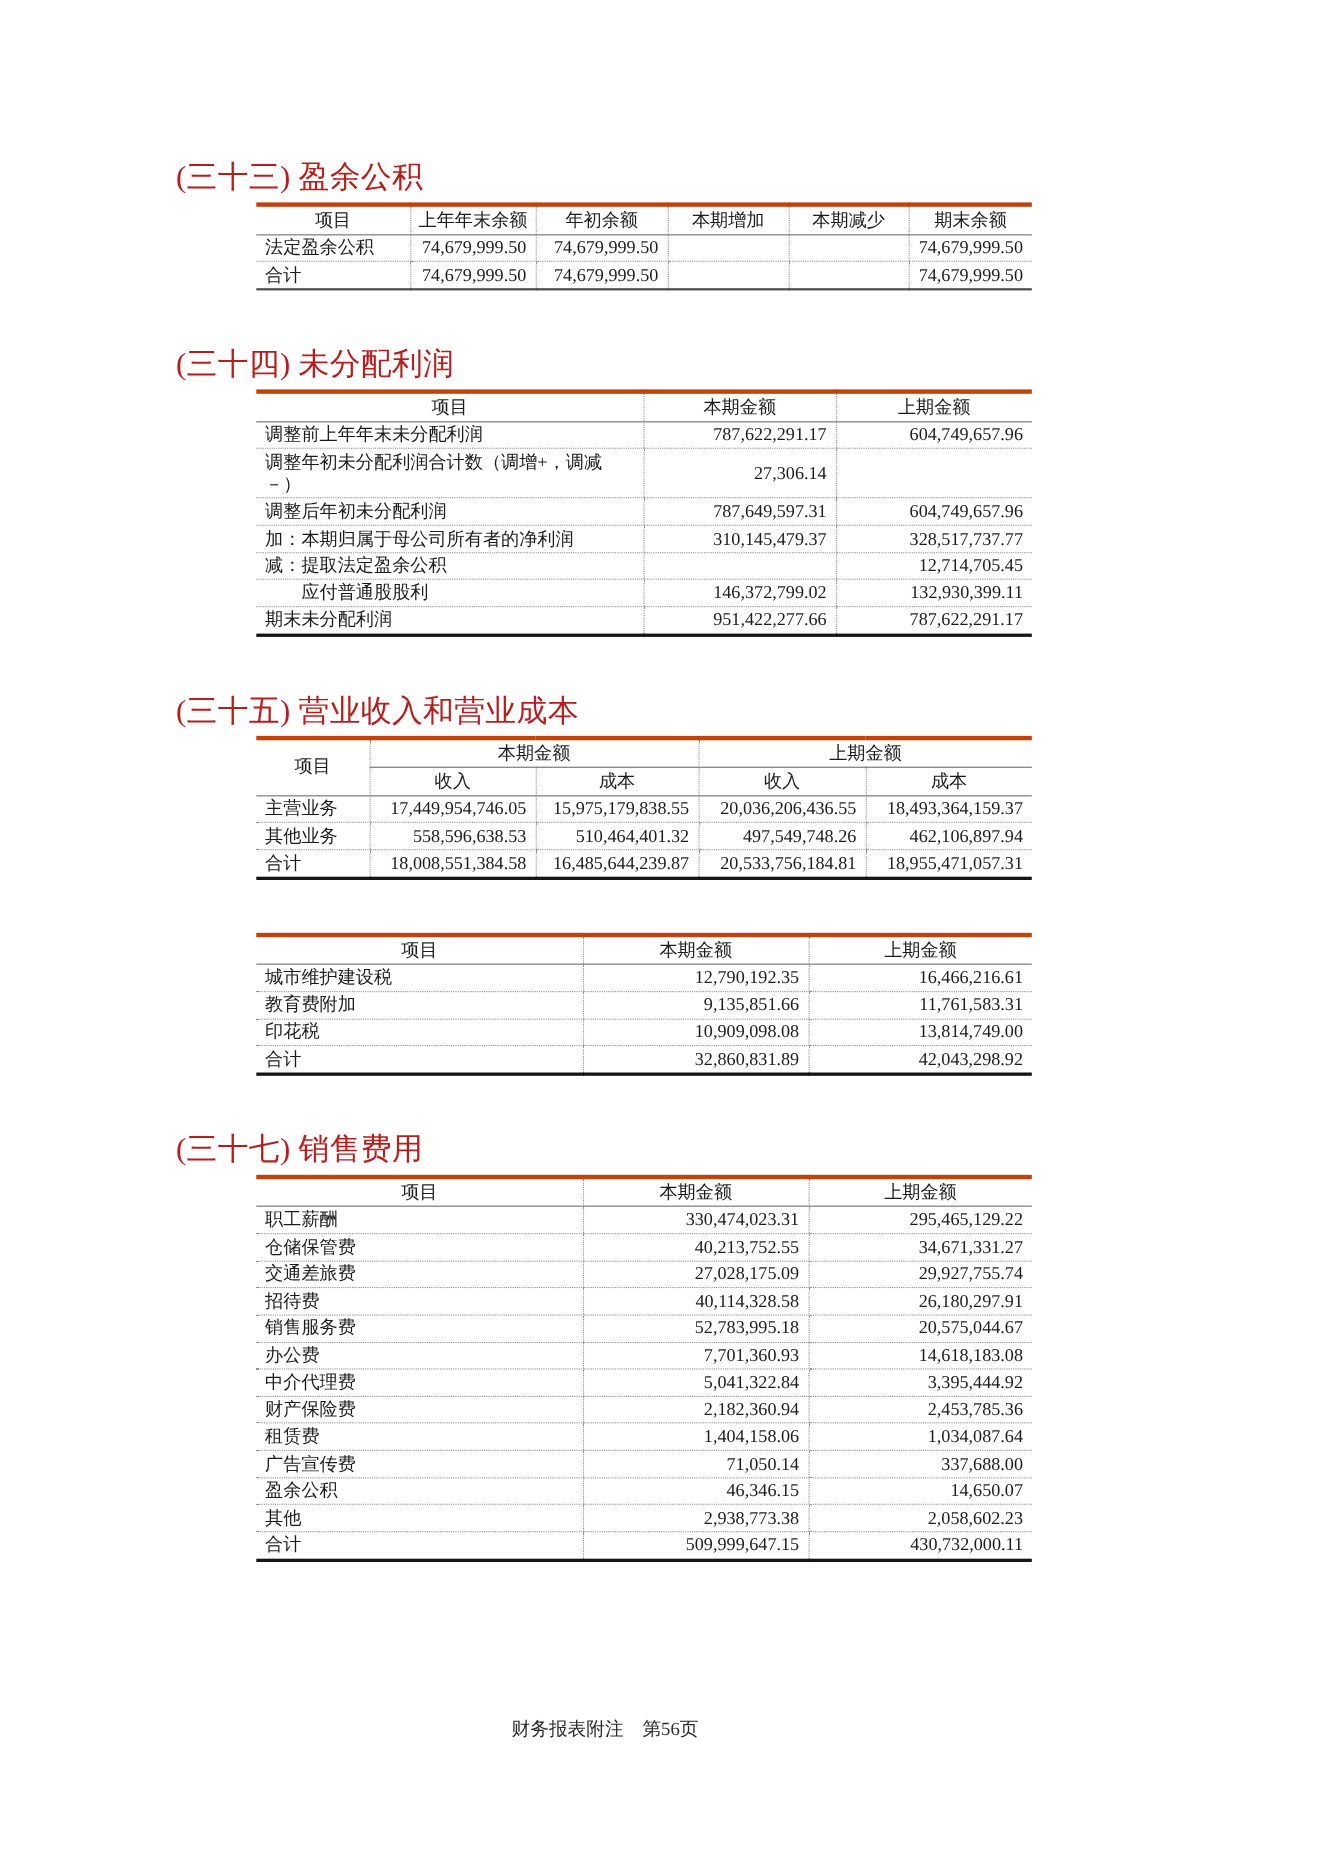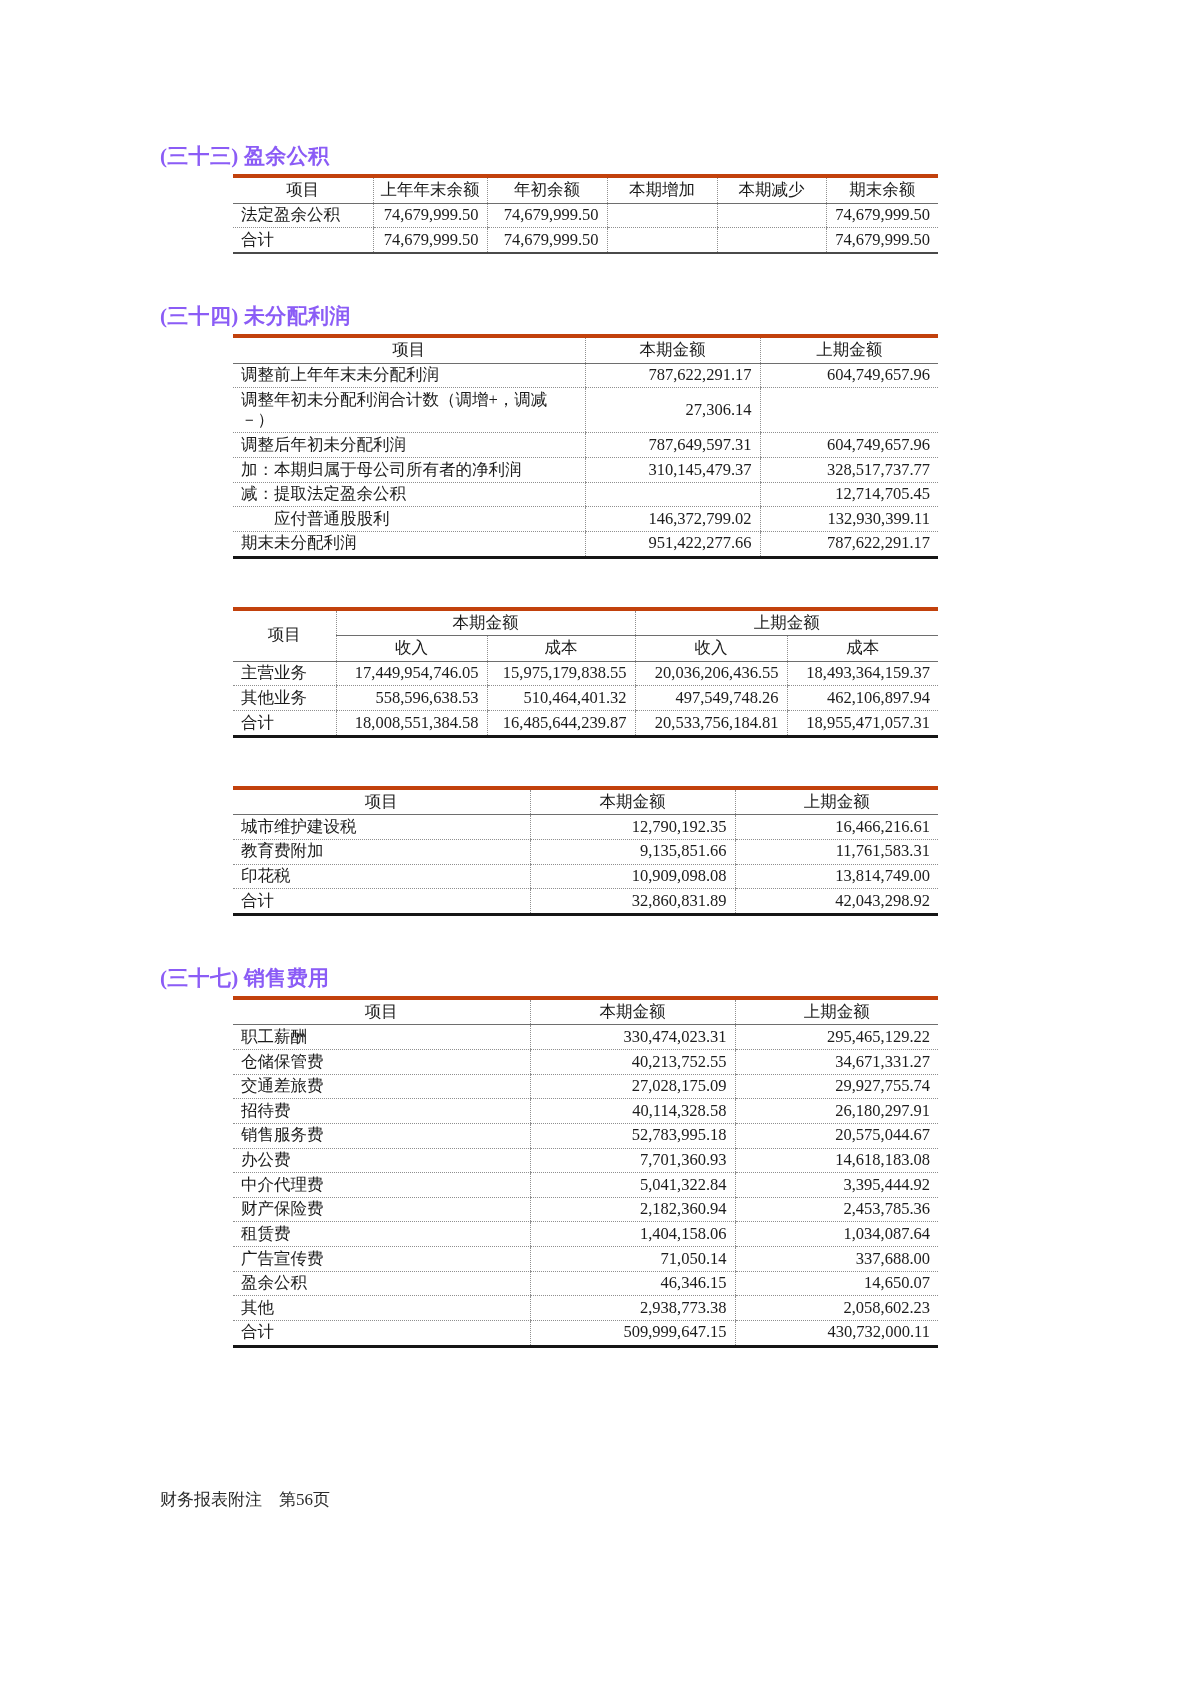--- a/index.html
+++ b/index.html
@@ -8,23 +8,23 @@
     width: 1200px;
     height: 1697px;
     position: relative;
     color: #1b1b1b;
     font-family: "Liberation Serif", "DejaVu Serif", serif;
     overflow: hidden;
   }
   .page { padding: 142px 260px 0 160px; }
   .sec { margin-bottom: 48px; }
   .sec-heading {
-    font-size: 21px;
-    font-weight: bold;
-    color: #8b5cf6;
+    font-size: 28px;
+    font-weight: normal;
+    color: #b91c1c;
     margin-bottom: 4px;
     letter-spacing: 0.3px;
   }
   table.fin {
     border-collapse: collapse;
     table-layout: fixed;
     margin-left: 73px;
     font-size: 16.5px;
     line-height: 1.25;
     border-top: 4px solid #c2410c;
@@ -43,21 +43,21 @@
     border-bottom: 1px dotted #8f8f8f;
     vertical-align: middle;
   }
   table.fin th + th, table.fin td + td { border-left: 1px dotted #8f8f8f; }
   .th-item { border-right: 1px dotted #8f8f8f; }
   .c-num { text-align: right; font-variant-numeric: lining-nums; }
   .c-label { text-align: left; white-space: pre-wrap; }
   .c-total { text-align: left; }
   .footer {
     margin-top: 140px;
-    text-align: left;
+    text-align: center;
     font-size: 17px;
     color: #2a2a2a;
   }
 </style>
 </head>
 <body>
 
 <div class="page">
 
   <section class="sec">
@@ -151,20 +151,21 @@
           <tr>
             <td class="c-label">期末未分配利润</td>
             <td class="c-num">951,422,277.66</td>
             <td class="c-num">787,622,291.17</td>
           </tr>
         </tbody>
     </table>
   </section>
 
   <section class="sec">
+    <h2 class="sec-heading">(三十五) 营业收入和营业成本</h2>
     <table class="fin" style="width:705px">
       <colgroup>
         <col style="width:103px">
           <col style="width:151px">
           <col style="width:148px">
         <col style="width:152px">
           <col style="width:151px">
       </colgroup>
       <thead>
         <tr>

